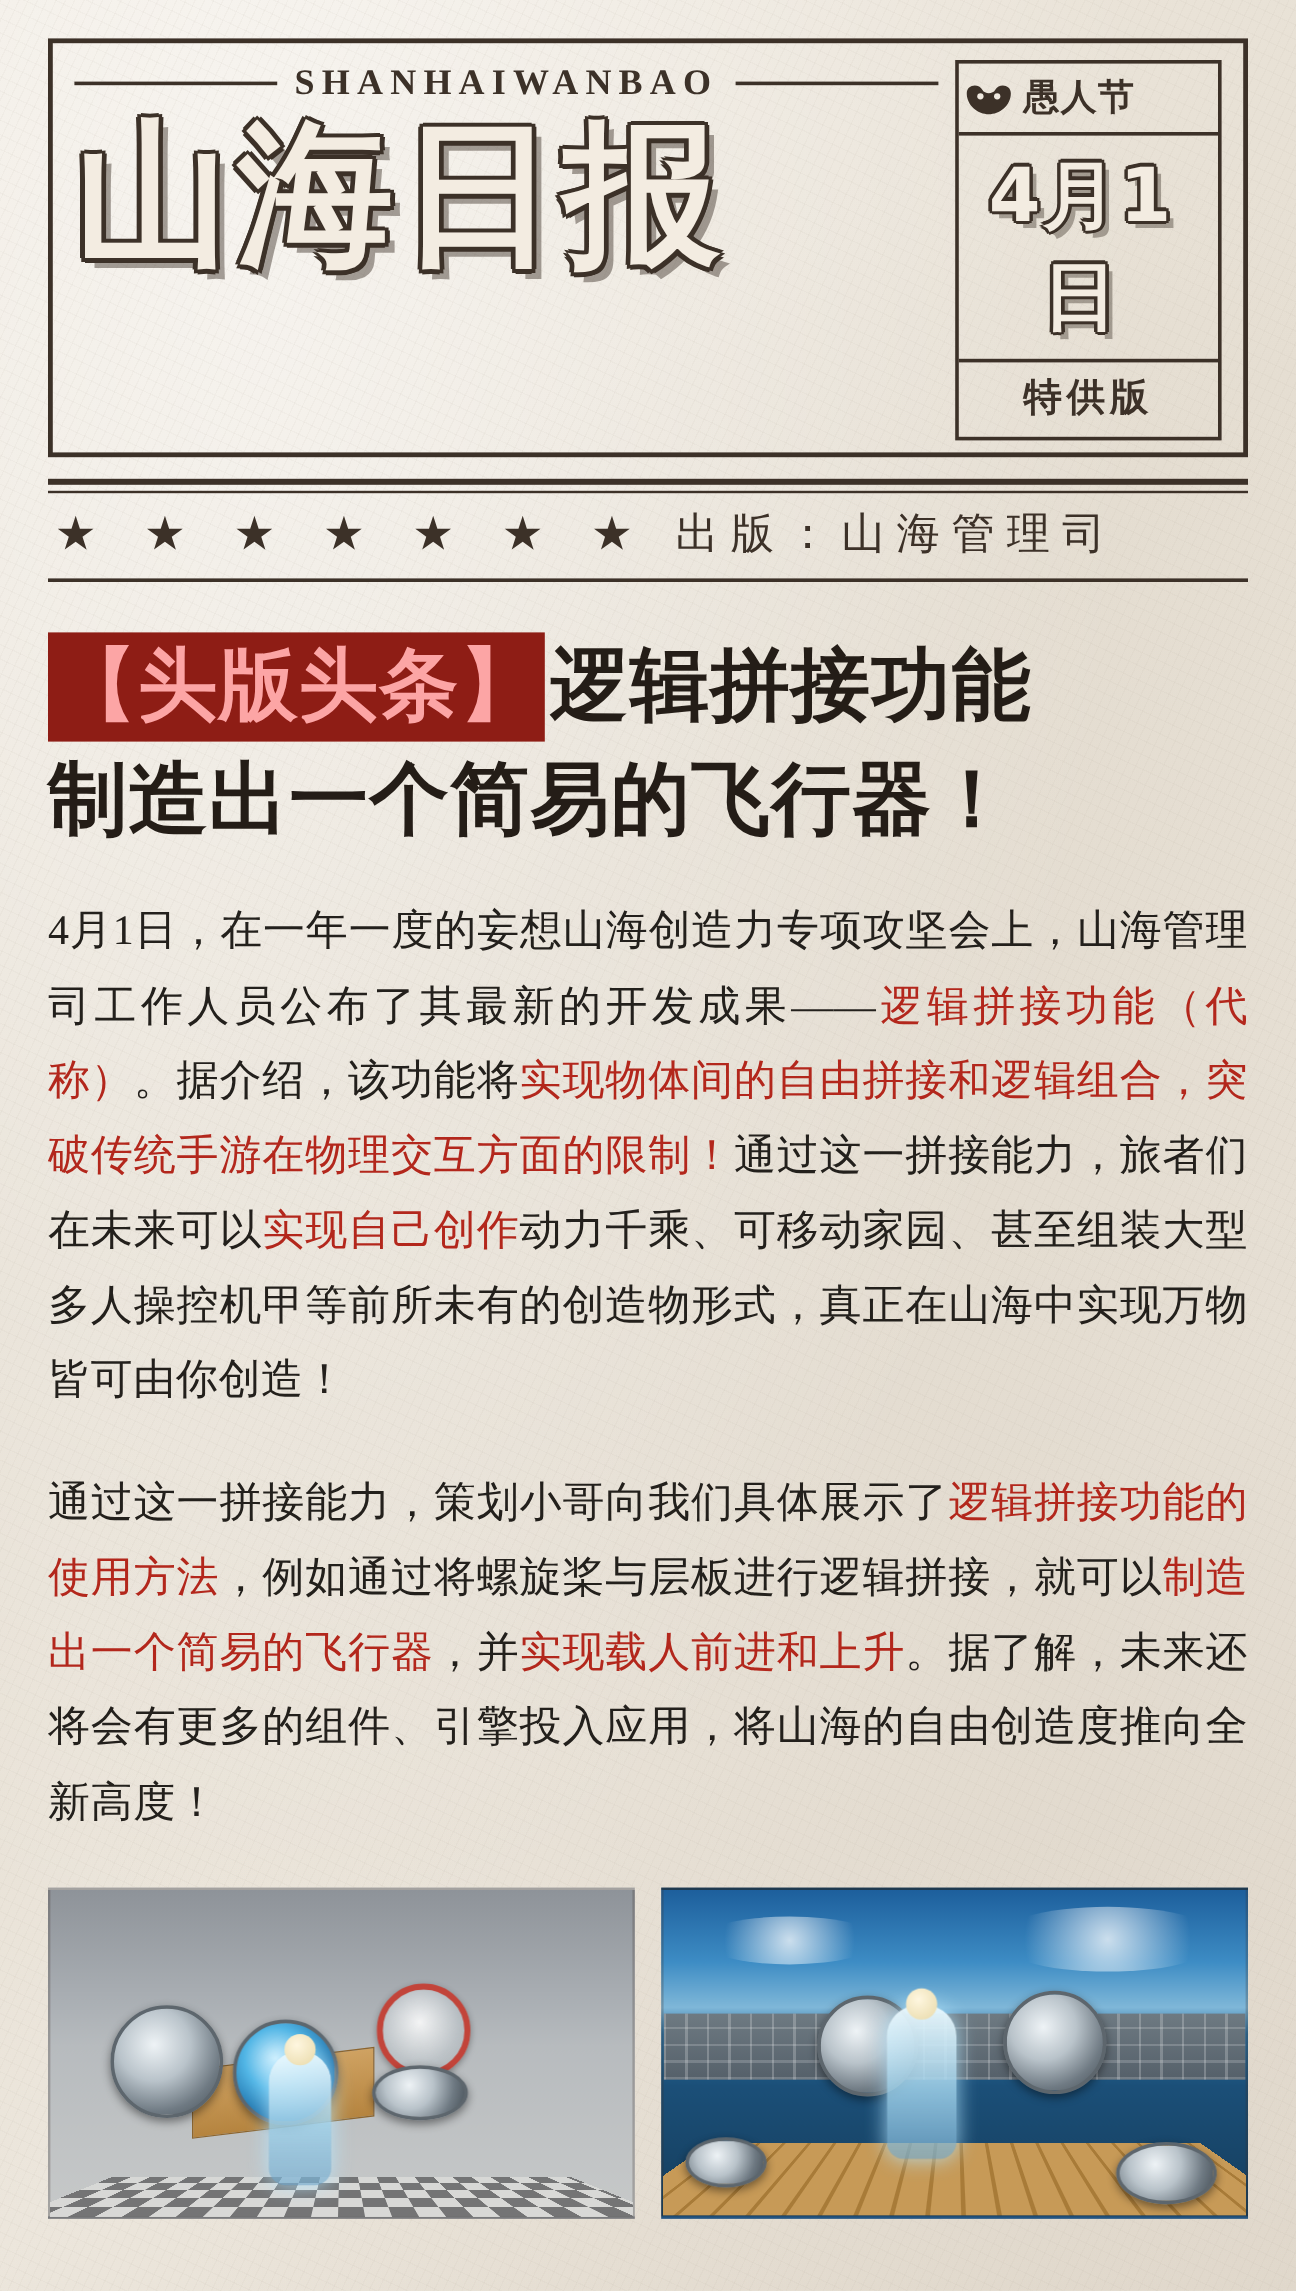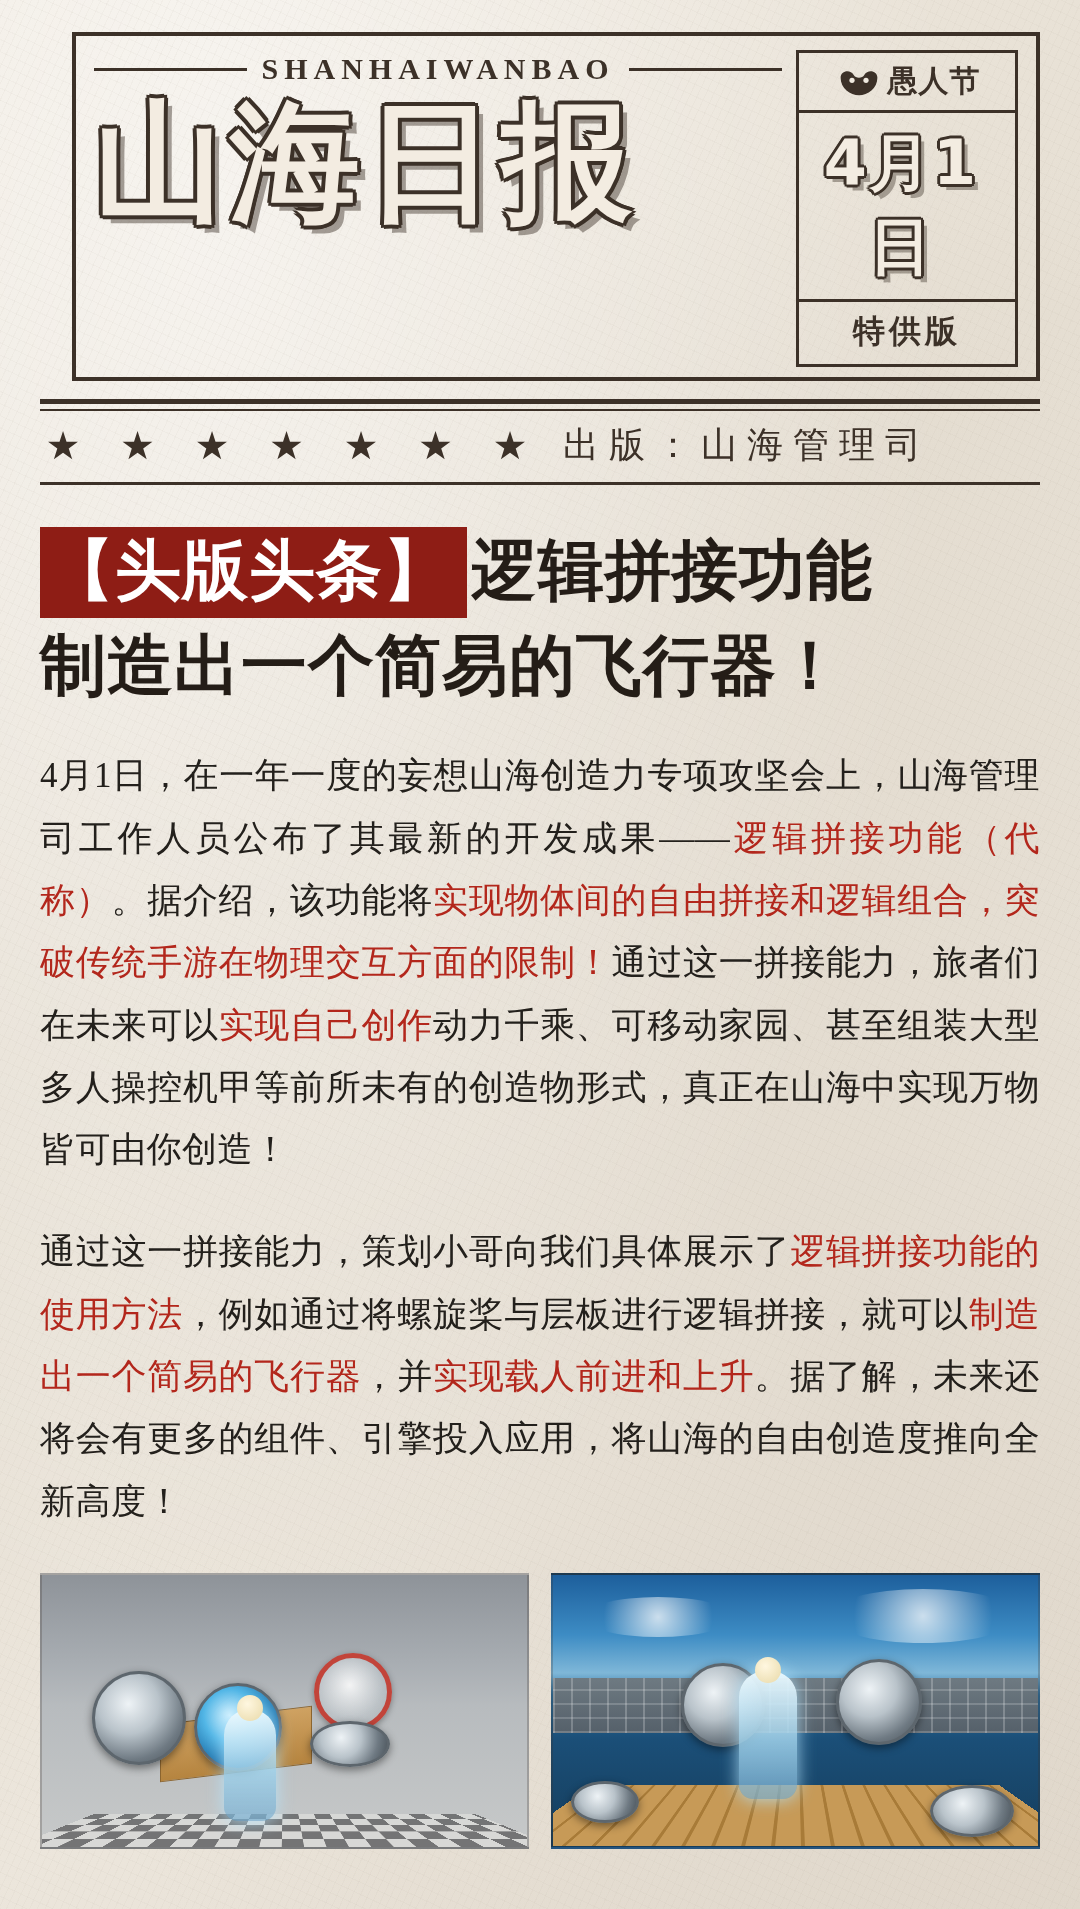--- a/index.html
+++ b/index.html
@@ -42,21 +42,20 @@
     z-index: 2;
   }
 
   
   .masthead {
     border: 4px solid #3c3128;
     padding: 14px 18px 10px 18px;
     display: flex;
     align-items: stretch;
     background: transparent;
-    margin-left: 32px;
   }
   .masthead-left {
     flex: 1 1 auto;
     min-width: 0;
     padding-right: 14px;
   }
   .kicker-row {
     display: flex;
     align-items: center;
     gap: 14px;
@@ -95,21 +94,20 @@
     display: flex;
     flex-direction: column;
     align-items: stretch;
     justify-content: space-between;
     text-align: center;
     padding: 0;
   }
   .festival {
     display: flex;
     align-items: center;
-    justify-content: center;
     gap: 8px;
     border-bottom: 3px solid #3c3128;
     padding: 8px 0 8px 4px;
   }
   .festival-icon {
     width: 42px;
     height: 30px;
     display: inline-block;
   }
   .festival-label {
@@ -186,22 +184,22 @@
     font-family: "DejaVu Sans", "Liberation Sans", sans-serif;
     font-weight: 700;
     font-size: 66px;
     line-height: 1.26;
     color: #241d17;
     letter-spacing: 1px;
   }
   .tag {
     display: inline-block;
     background: #8e1d15;
-    color: #ffffff;
-    padding: 2px 17px 6px 8px;
+    color: #fca5a5;
+    padding: 2px 4px 6px 8px;
     margin-right: 4px;
     letter-spacing: 1px;
   }
   .headline-line2 {
     display: block;
     margin-top: 6px;
   }
 
   
   .body-text {

